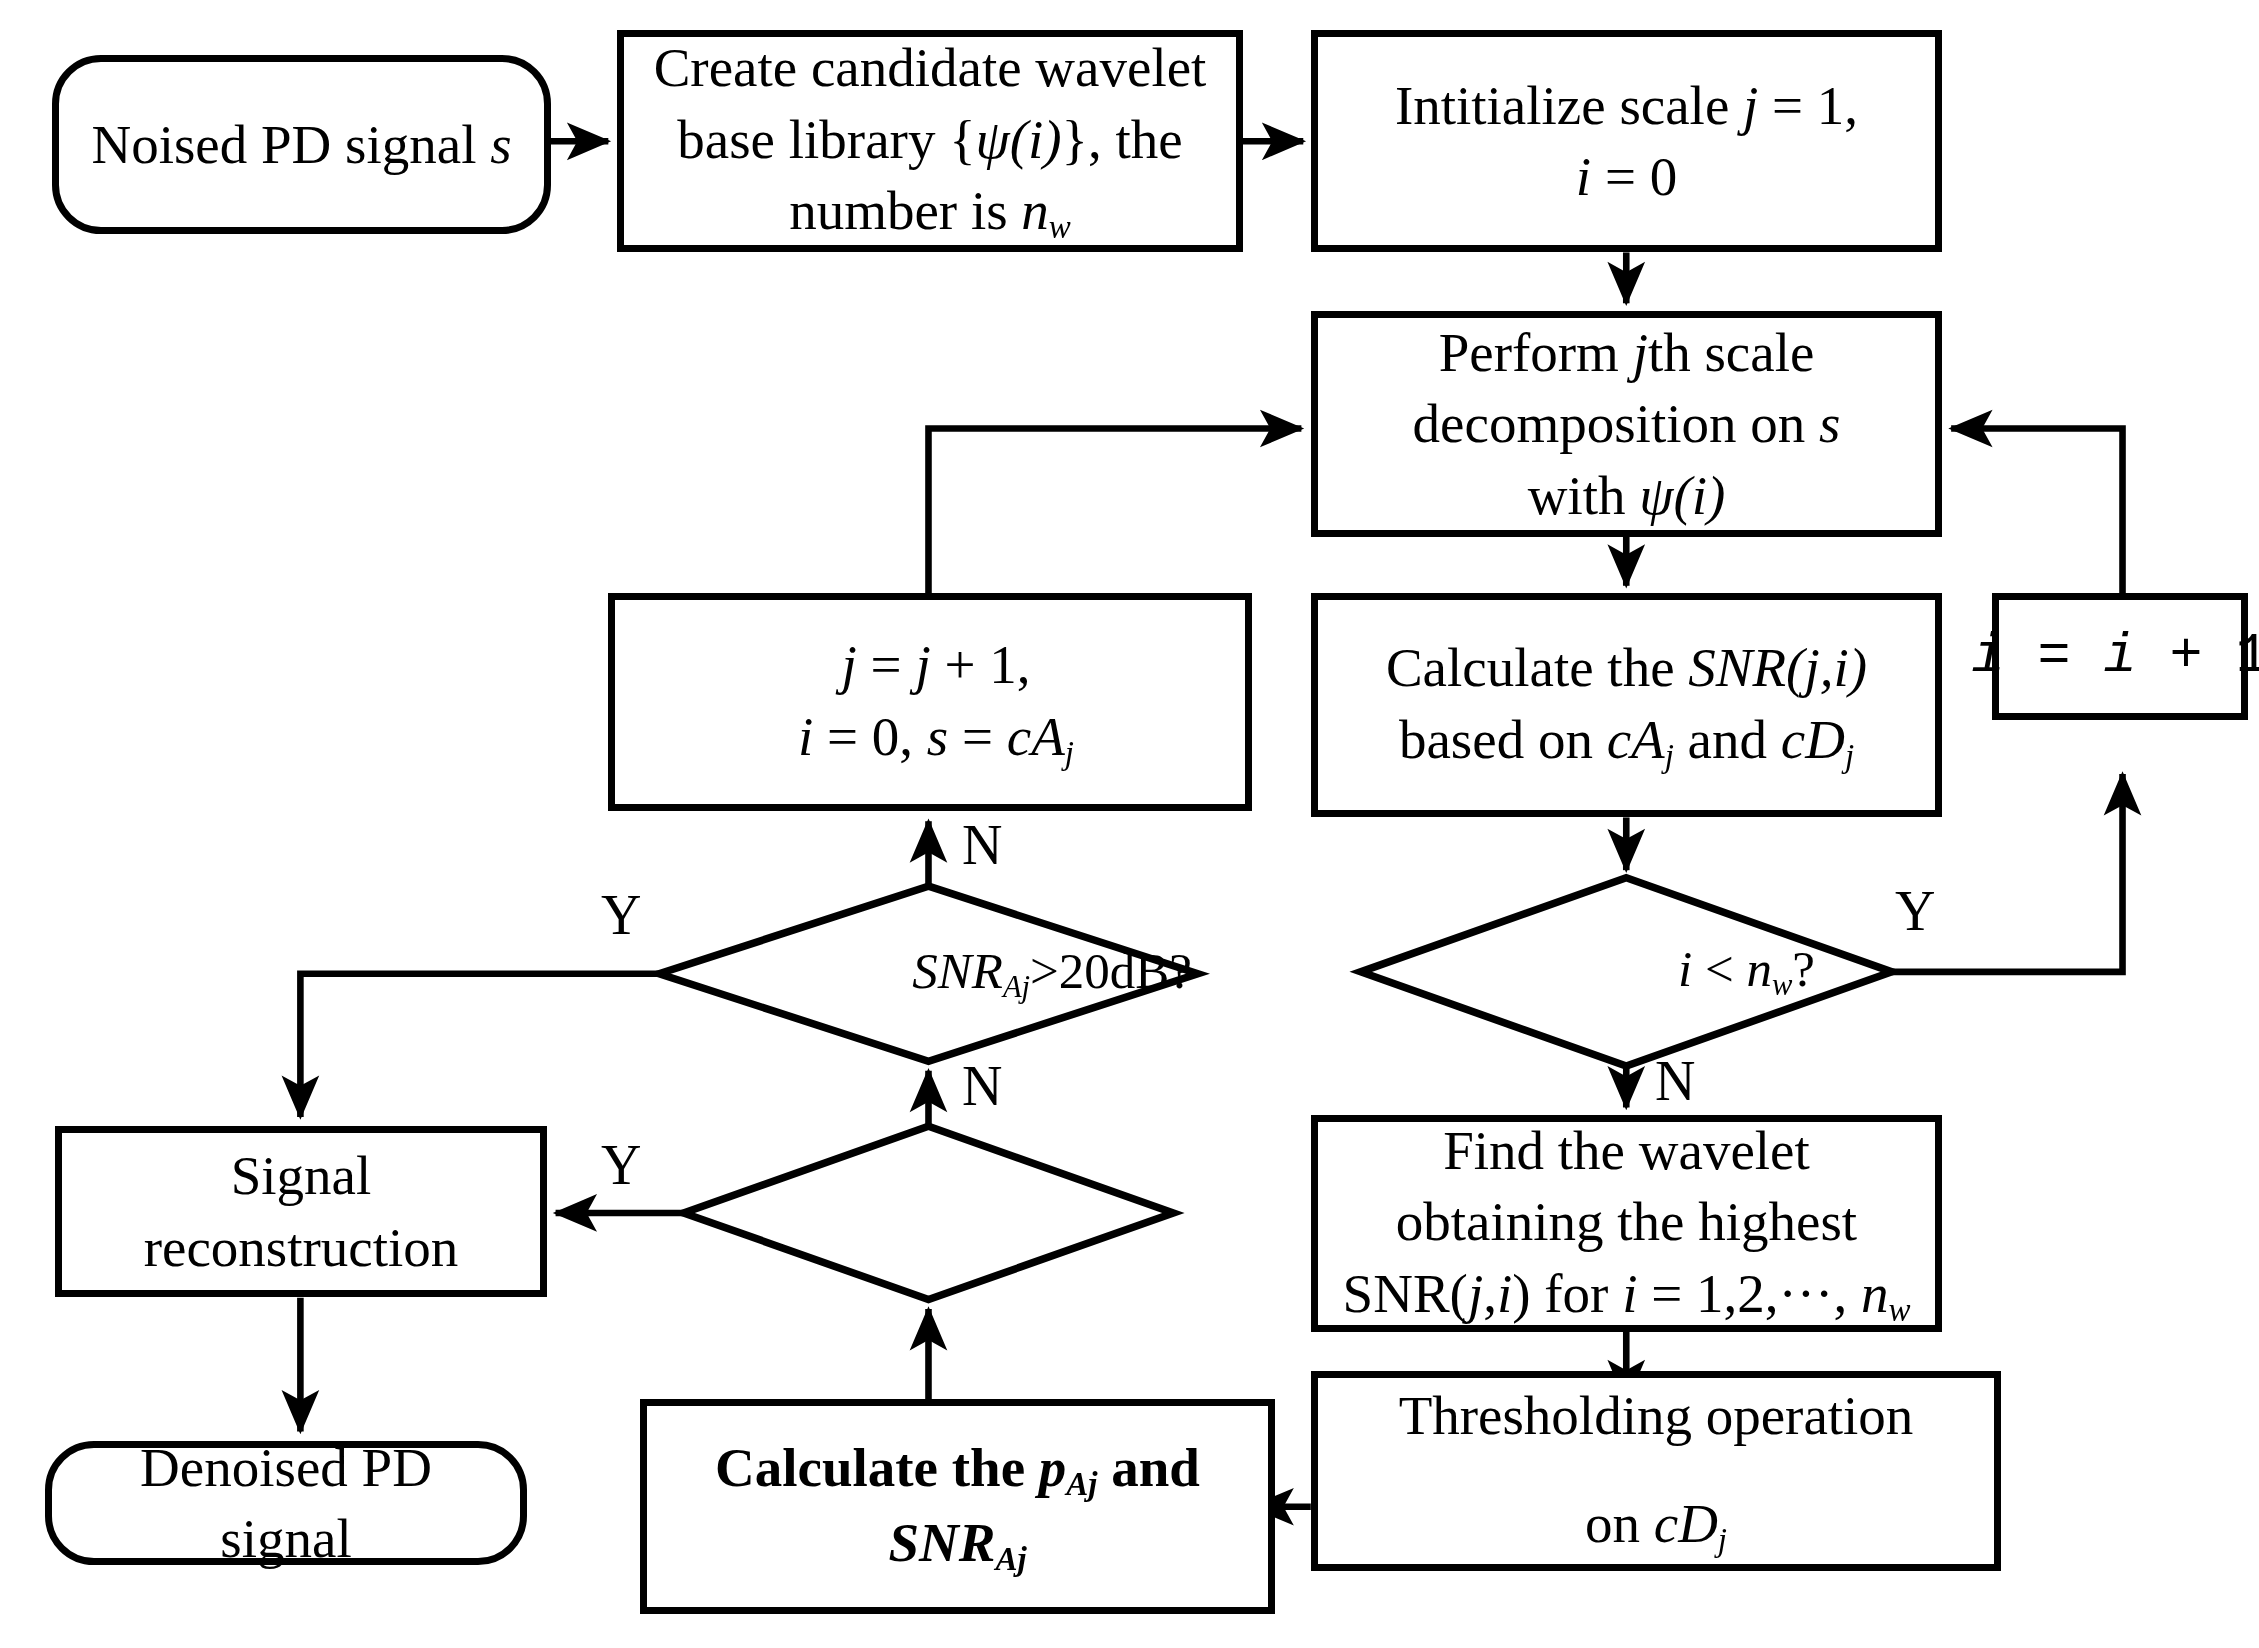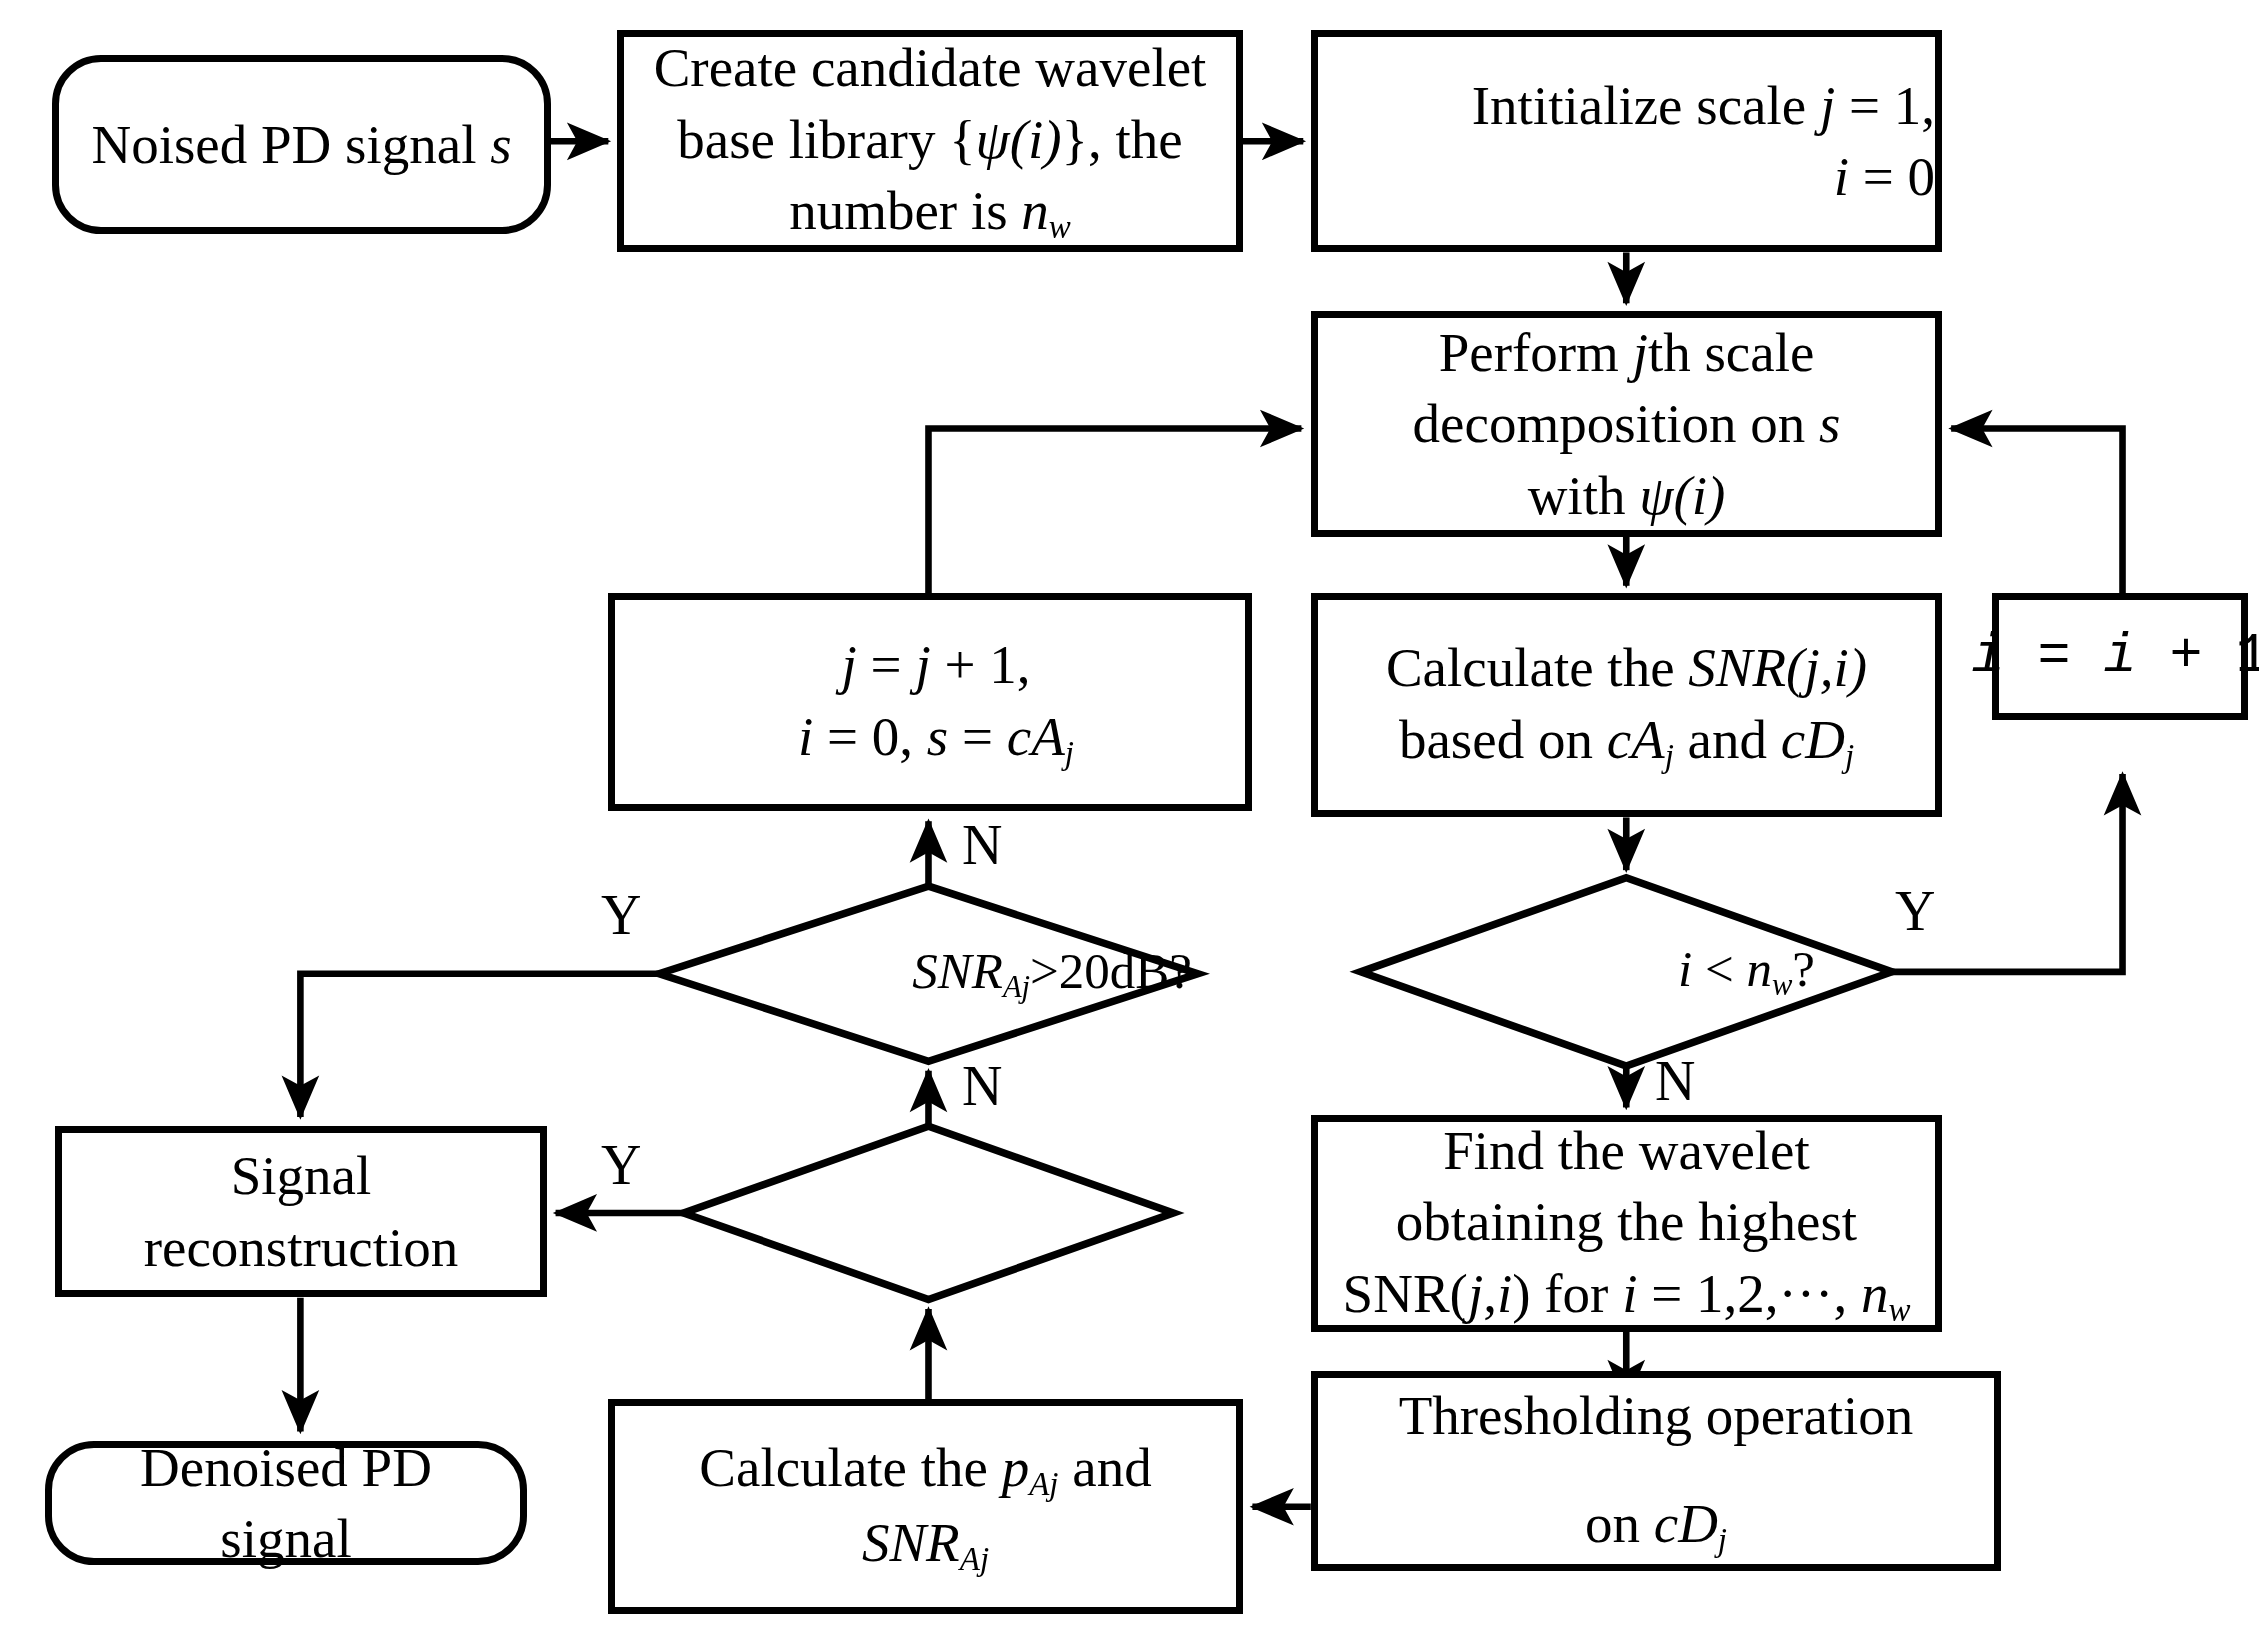--- a/index.html
+++ b/index.html
@@ -72,21 +72,21 @@
   <div class="node terminator" style="left:52px;top:55px;width:499px;height:179px;">
       <div class="tline"><span class="seg-n">Noised PD signal </span><span class="seg-i">s</span></div>
     </div>
 
   <div class="node process" style="left:617px;top:30px;width:626px;height:222px;">
       <div class="tline"><span class="seg-n">Create candidate wavelet</span></div>
       <div class="tline"><span class="seg-n">base library {</span><span class="seg-i">ψ(i)</span><span class="seg-n">}, the</span></div>
       <div class="tline"><span class="seg-n">number is </span><span class="seg-i">n</span><span class="seg-isub">w</span></div>
     </div>
 
-  <div class="node process" style="left:1311px;top:30px;width:631px;height:222px;align-items:flex-end;">
+  <div class="node process" style="left:1311px;top:30px;width:631px;height:222px;">
       <div class="tline"><span class="seg-n">Intitialize scale </span><span class="seg-i">j</span><span class="seg-n"> = 1,</span></div>
       <div class="tline"><span class="seg-i">i</span><span class="seg-n"> = 0</span></div>
     </div>
 
   <div class="node process" style="left:1311px;top:311px;width:631px;height:226px;">
       <div class="tline"><span class="seg-n">Perform </span><span class="seg-i">j</span><span class="seg-n">th scale</span></div>
       <div class="tline"><span class="seg-n">decomposition on </span><span class="seg-i">s</span></div>
       <div class="tline"><span class="seg-n">with </span><span class="seg-i">ψ(i)</span></div>
     </div>
 
@@ -108,21 +108,21 @@
   <div class="node process" style="left:1311px;top:1371px;width:690px;height:200px;gap:36px;">
       <div class="tline"><span class="seg-n">Thresholding operation</span></div>
       <div class="tline"><span class="seg-n">on </span><span class="seg-i">cD</span><span class="seg-isub">j</span></div>
     </div>
 
   <div class="node process" style="left:608px;top:593px;width:644px;height:218px;padding-left:12px;">
       <div class="tline"><span class="seg-i">j</span><span class="seg-n"> = </span><span class="seg-i">j</span><span class="seg-n"> + 1,</span></div>
       <div class="tline"><span class="seg-i">i</span><span class="seg-n"> = 0, </span><span class="seg-i">s</span><span class="seg-n"> = </span><span class="seg-i">cA</span><span class="seg-isub">j</span></div>
     </div>
 
-  <div class="node process" style="left:608px;top:1399px;width:635px;height:215px;">
+  <div class="node process" style="left:640px;top:1399px;width:635px;height:215px;font-weight:bold;">
       <div class="tline"><span class="seg-n">Calculate the </span><span class="seg-i">p</span><span class="seg-isub">Aj</span><span class="seg-n"> and</span></div>
       <div class="tline"><span class="seg-i">SNR</span><span class="seg-isub">Aj</span></div>
     </div>
 
   <div class="node process" style="left:55px;top:1126px;width:492px;height:171px;">
       <div class="tline"><span class="seg-n">Signal</span></div>
       <div class="tline"><span class="seg-n">reconstruction</span></div>
     </div>
 
   <div class="node terminator" style="left:45px;top:1441px;width:482px;height:124px;">

